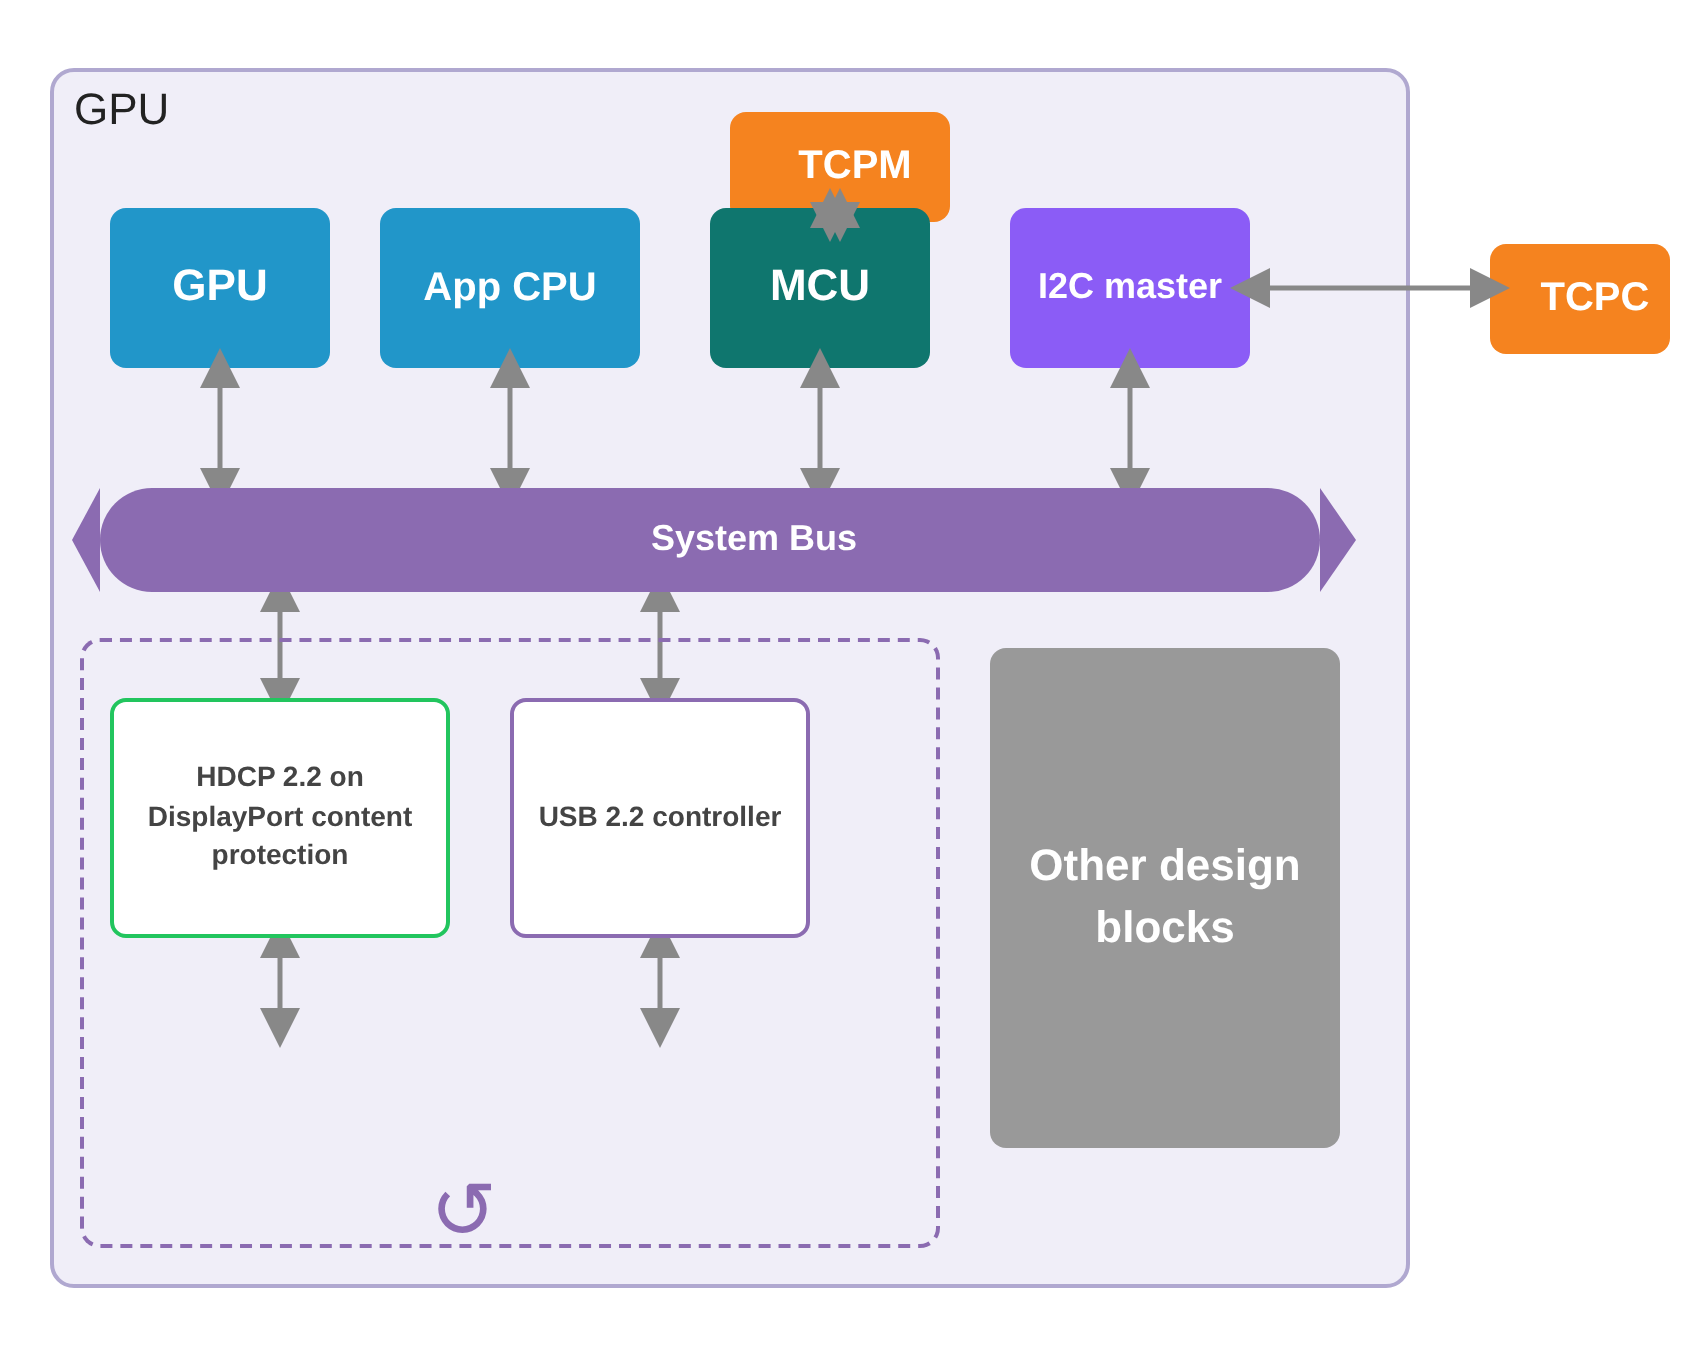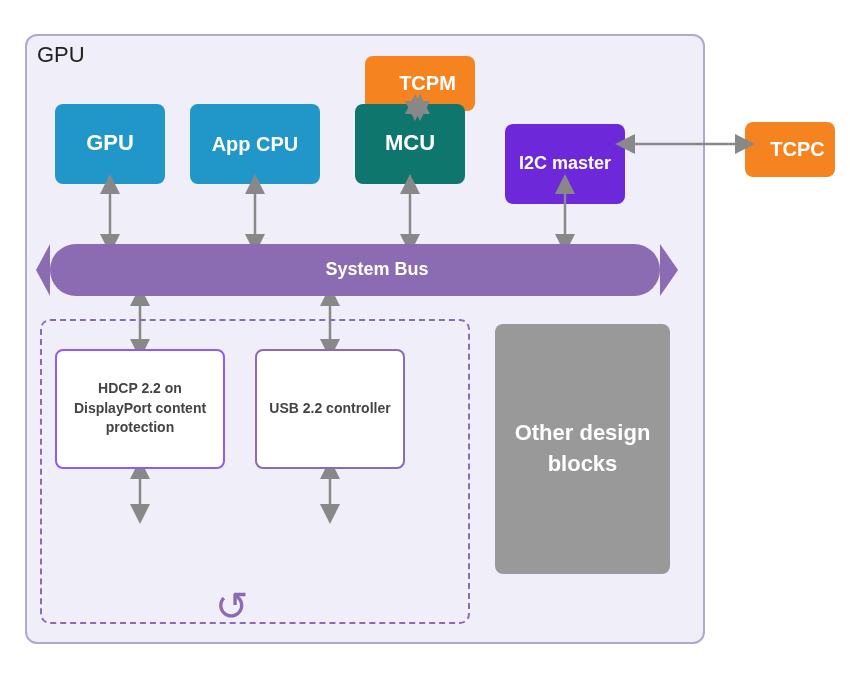--- a/index.html
+++ b/index.html
@@ -51,21 +51,21 @@
       text-align: center;
       font-weight: 700;
       font-size: 18px;
       color: #fff;
       line-height: 1.2;
     }
 
     .block-blue { background: #2196c9; }
     .block-orange { background: #f5831f; padding-left: 15px; }
     .block-gray { background: #0f766e; }
-    .block-purple { background: #6d28d9; margin-top: 20px; }
+    .block-purple { background: #8b5cf6; }
 
     
     .gpu {
       top: 90px; left: 40px;
       width: 110px; height: 80px;
       font-size: 22px;
     }
     
     .app-cpu {
       top: 90px; left: 175px;
@@ -145,21 +145,21 @@
       border-radius: 10px;
       background: transparent;
     }
 
     
     .hdcp {
       position: absolute;
       top: 335px; left: 40px;
       width: 170px; height: 120px;
       background: #fff;
-      border: 2px solid #8b5cf6;
+      border: 2px solid #22c55e;
       border-radius: 8px;
       display: flex;
       align-items: center;
       justify-content: center;
       text-align: center;
       color: #444;
       font-size: 14px;
       font-weight: 600;
       padding: 8px;
       line-height: 1.4;

